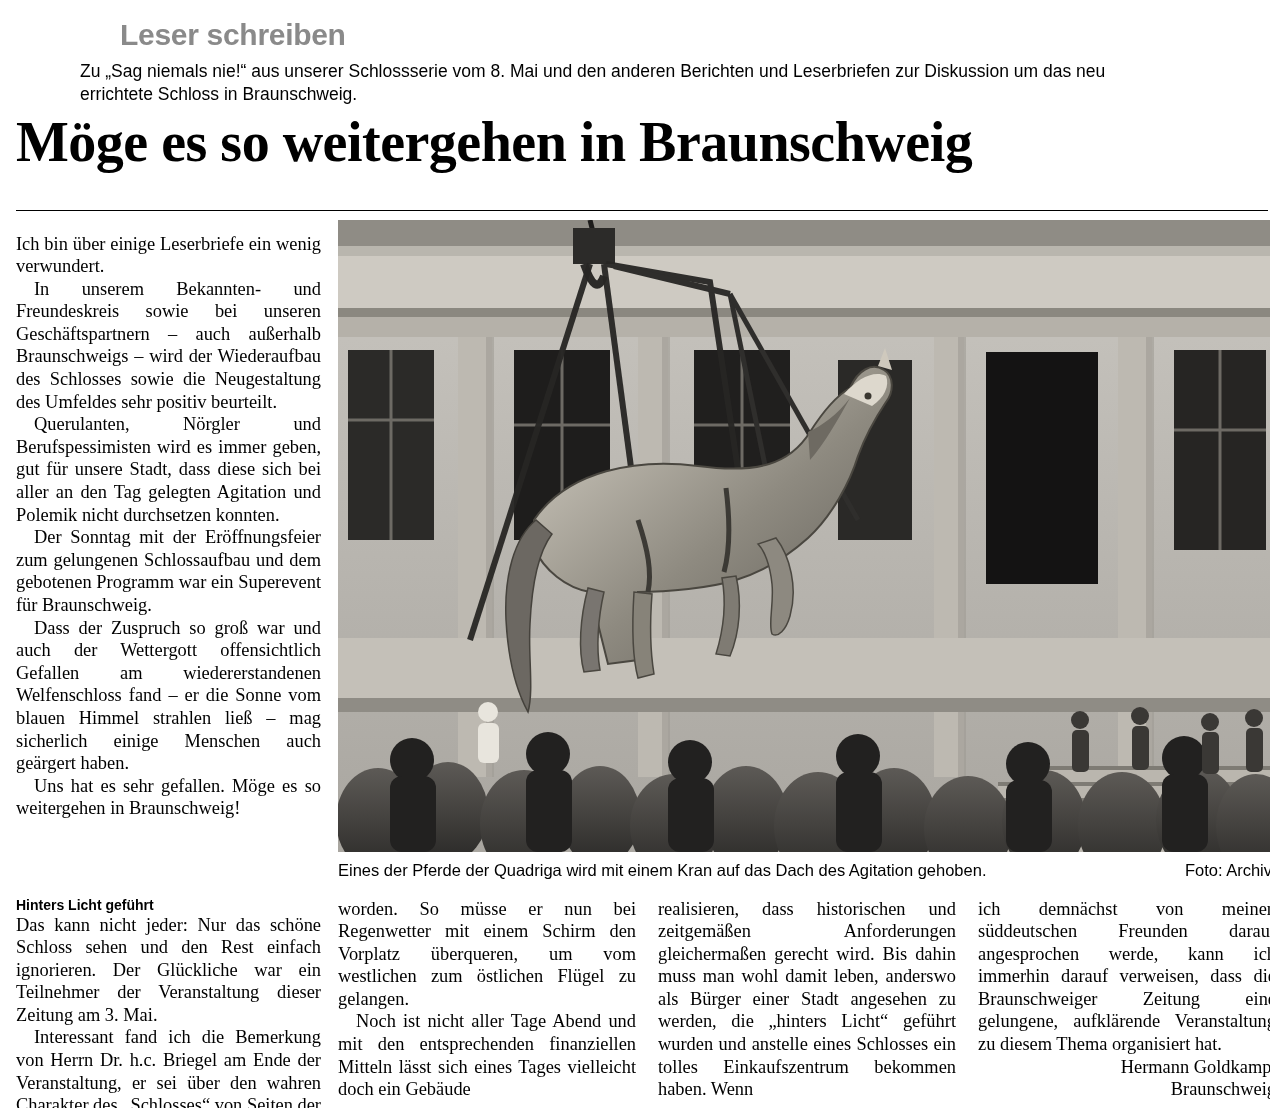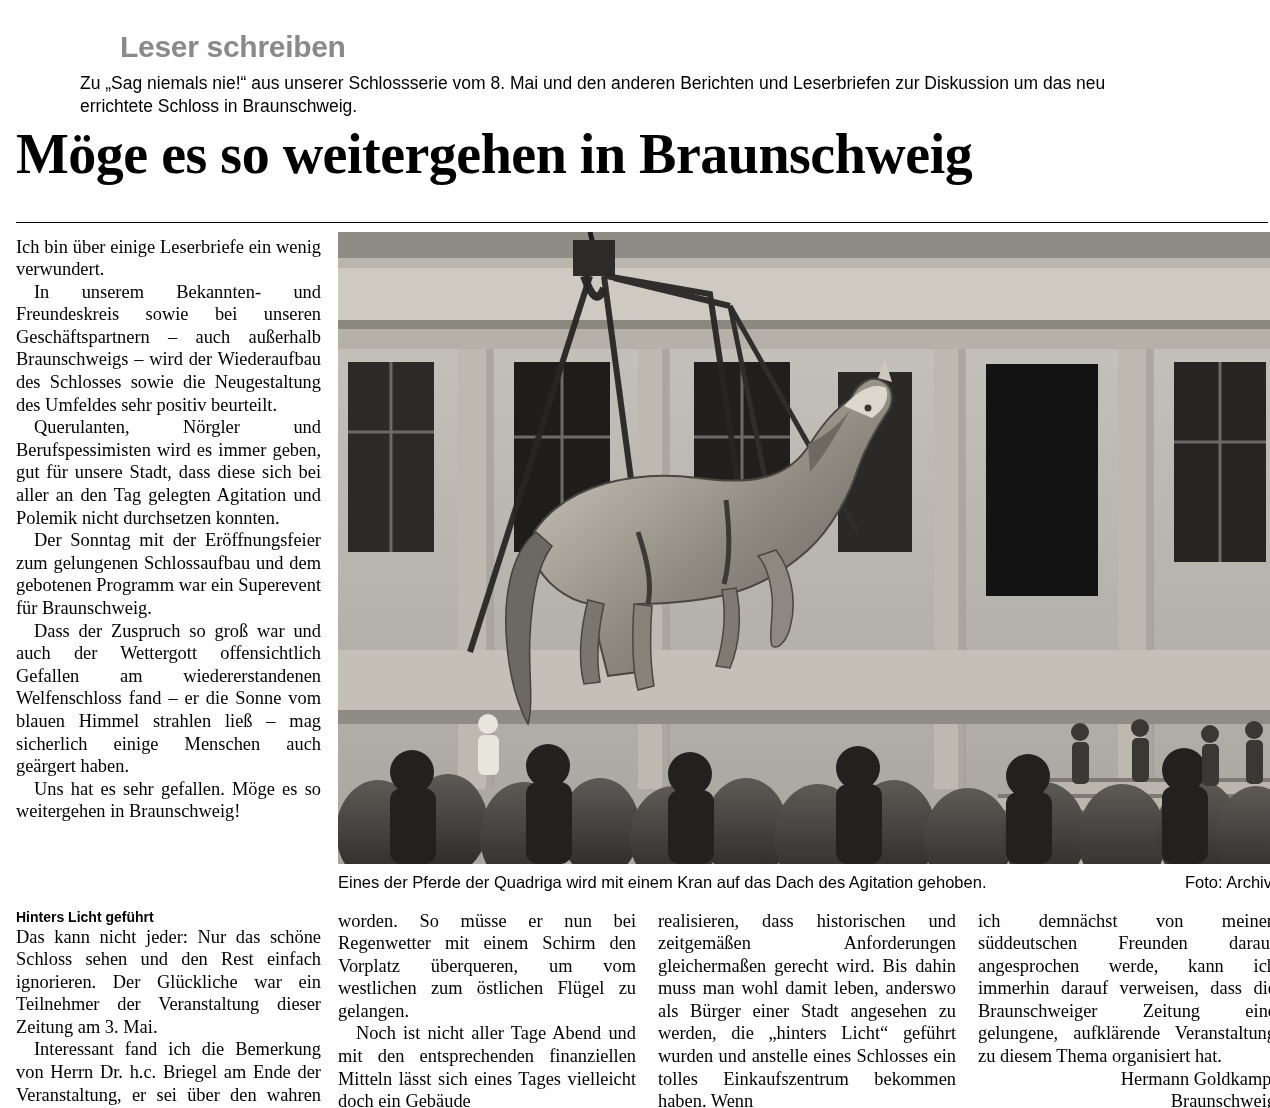--- a/index.html
+++ b/index.html
@@ -8,21 +8,21 @@
     background:#ffffff;
     font-family:"Liberation Serif", serif;
     color:#000;
     overflow:hidden;
     position:relative;
   }
   .page{
     width:1270px;height:1108px;
     position:relative;
     box-sizing:border-box;
-    padding:16px 10px;
+    padding:4px 10px;
   }
 
   
   .kicker-row{
     display:flex;
     align-items:baseline;
     gap:10px;
     margin-left:110px;
     padding-top:14px;
   }
@@ -70,21 +70,21 @@
   
   .content{
     position:relative;
     margin-top:9px;
     margin-left:6px;
     width:1256px;
   }
 
   .col-left{
     position:absolute;
-    left:0;top:4px;
+    left:0;top:13px;
     width:305px;
   }
   .figure{
     position:absolute;
     left:322px;top:0;
     width:934px;
   }
 
   .body-text{
     font-family:"Liberation Serif", serif;

